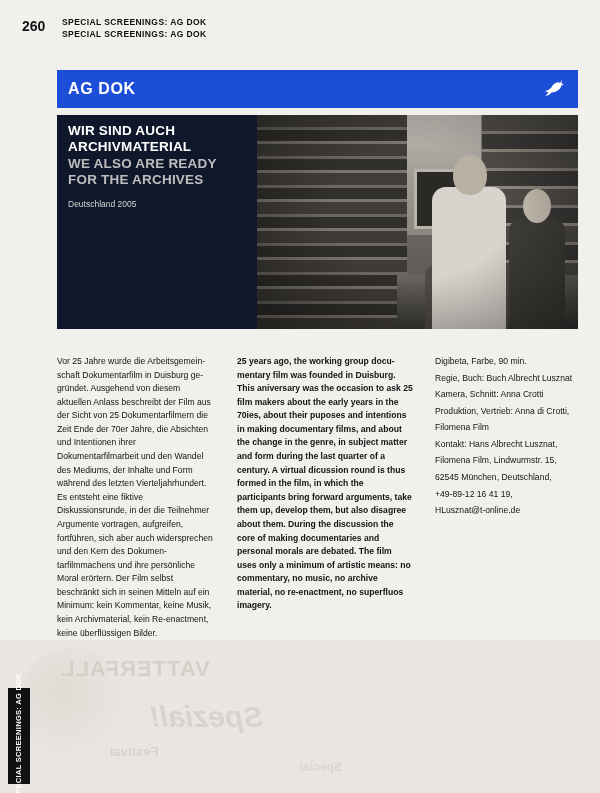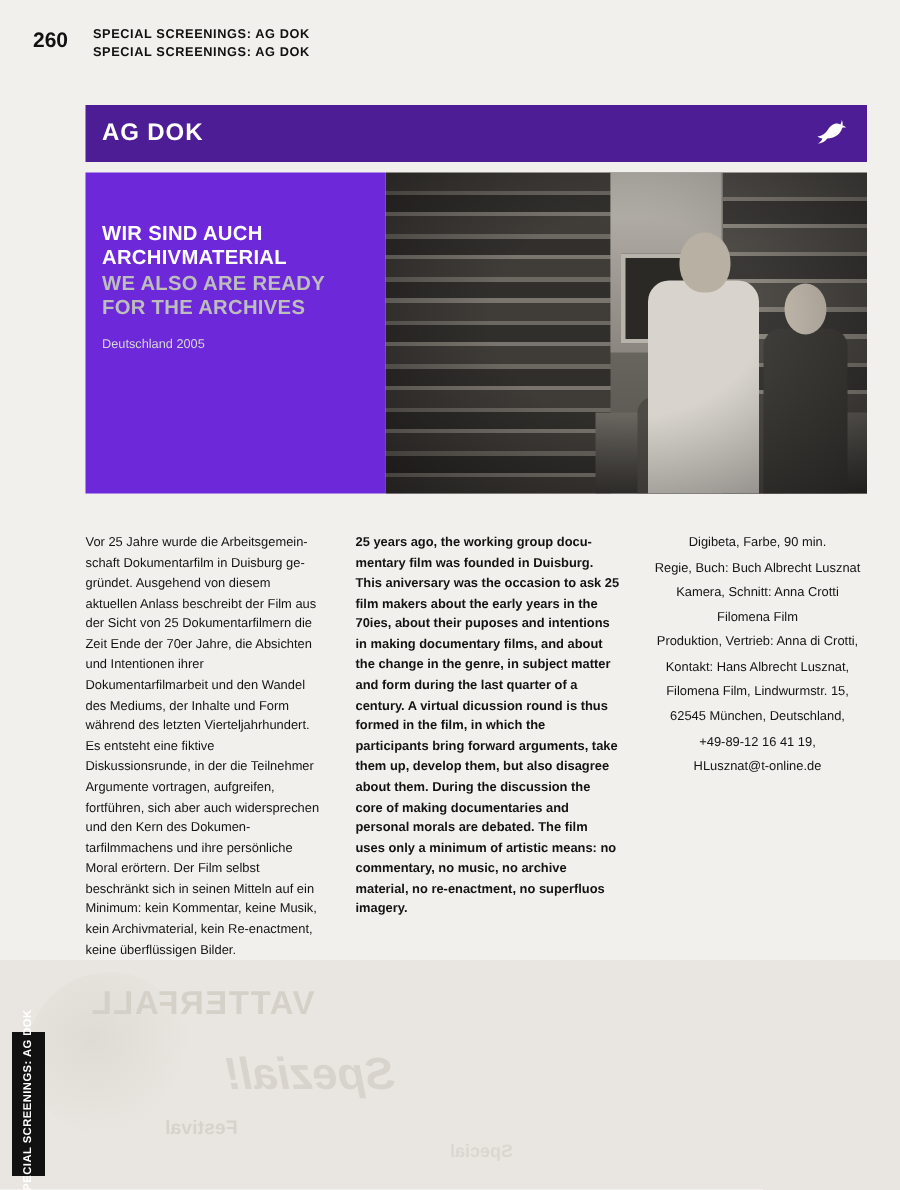--- a/index.html
+++ b/index.html
@@ -126,21 +126,21 @@
     position: absolute;
     left: 57px;
     top: 70px;
     width: 521px;
   }
 
   
   .section-bar {
     position: relative;
     height: 38px;
-    background: #4c1d95;
+    background: #1d4ed8;
     color: #fff;
     display: flex;
     align-items: center;
   }
   .section-bar h1 {
     margin: 0;
     padding-left: 11px;
     font-size: 16px;
     font-weight: bold;
     letter-spacing: .6px;
@@ -155,23 +155,23 @@
   }
 
   
   .hero {
     display: flex;
     height: 214px;
     margin-top: 7px;
   }
   .hero-title {
     width: 200px;
-    background: #6d28d9;
+    background: #0f172a;
     color: #fff;
-    padding: 33px 14px 0 11px;
+    padding: 8px 14px 0 11px;
     box-sizing: border-box;
   }
   .hero-title .de {
     font-size: 13.5px;
     font-weight: bold;
     line-height: 1.22;
     letter-spacing: .2px;
   }
   .hero-title .en {
     font-size: 13.5px;
@@ -321,21 +321,21 @@
     font-size: 8.6px;
     line-height: 1.58;
     color: #131313;
     text-align: left;
     hyphens: manual;
   }
   .col p { margin: 0; }
   .col-de { width: 158px; }
   .col-en { width: 176px; font-weight: bold; }
   .col-credits { width: 140px; }
-  .col-credits p { margin: 0 0 0.35em 0; text-align: center; }
+  .col-credits p { margin: 0 0 0.35em 0; }
 </style>
 </head>
 <body>
 
 <div class="page">
 
   <div class="bleed">
     <div class="ghost-circle"></div>
     <div class="bleed-ghost ghost-1">VATTERFALL</div>
     <div class="bleed-ghost ghost-2">Spezial!</div>
@@ -392,22 +392,22 @@
       <div class="col col-de">
         <p>Vor 25 Jahre wurde die Arbeitsgemein­schaft Dokumentarfilm in Duisburg ge­gründet. Ausgehend von diesem aktuellen Anlass beschreibt der Film aus der Sicht von 25 Dokumentarfilmern die Zeit Ende der 70er Jahre, die Absichten und Inten­tionen ihrer Dokumentarfilmarbeit und den Wandel des Mediums, der Inhalte und Form während des letzten Vierteljahrhundert. Es entsteht eine fiktive Diskussionsrunde, in der die Teilnehmer Argumente vortragen, aufgreifen, fortführen, sich aber auch widersprechen und den Kern des Dokumen­tarfilmmachens und ihre persönliche Moral erörtern. Der Film selbst beschränkt sich in seinen Mitteln auf ein Minimum: kein Kommentar, keine Musik, kein Archivmate­rial, kein Re-enactment, keine überflüssigen Bilder.</p>
       </div>
       <div class="col col-en">
         <p>25 years ago, the working group docu­mentary film was founded in Duisburg. This aniversary was the occasion to ask 25 film makers about the early years in the 70ies, about their puposes and intentions in making documentary films, and about the change in the genre, in subject matter and form during the last quarter of a century. A virtual dicussion round is thus formed in the film, in which the participants bring forward ar­guments, take them up, develop them, but also disagree about them. During the discussion the core of making documentaries and personal morals are debated. The film uses only a minimum of artistic means: no commentary, no music, no archive material, no re-enact­ment, no superfluos imagery.</p>
       </div>
       <div class="col col-credits">
         <p>Digibeta, Farbe, 90 min.</p>
         <p>Regie, Buch: Buch Albrecht Lusznat</p>
         <p>Kamera, Schnitt: Anna Crotti</p>
+        <p>Produktion, Vertrieb: Anna di Crotti,</p>
         <p>Filomena Film</p>
-        <p>Produktion, Vertrieb: Anna di Crotti,</p>
         <p>Kontakt: Hans Albrecht Lusznat,</p>
         <p>Filomena Film, Lindwurmstr. 15,</p>
         <p>62545 München, Deutschland,</p>
         <p>+49-89-12 16 41 19,</p>
         <p>HLusznat@t-online.de</p>
       </div>
     </div>
 
   </div>
 </div>

